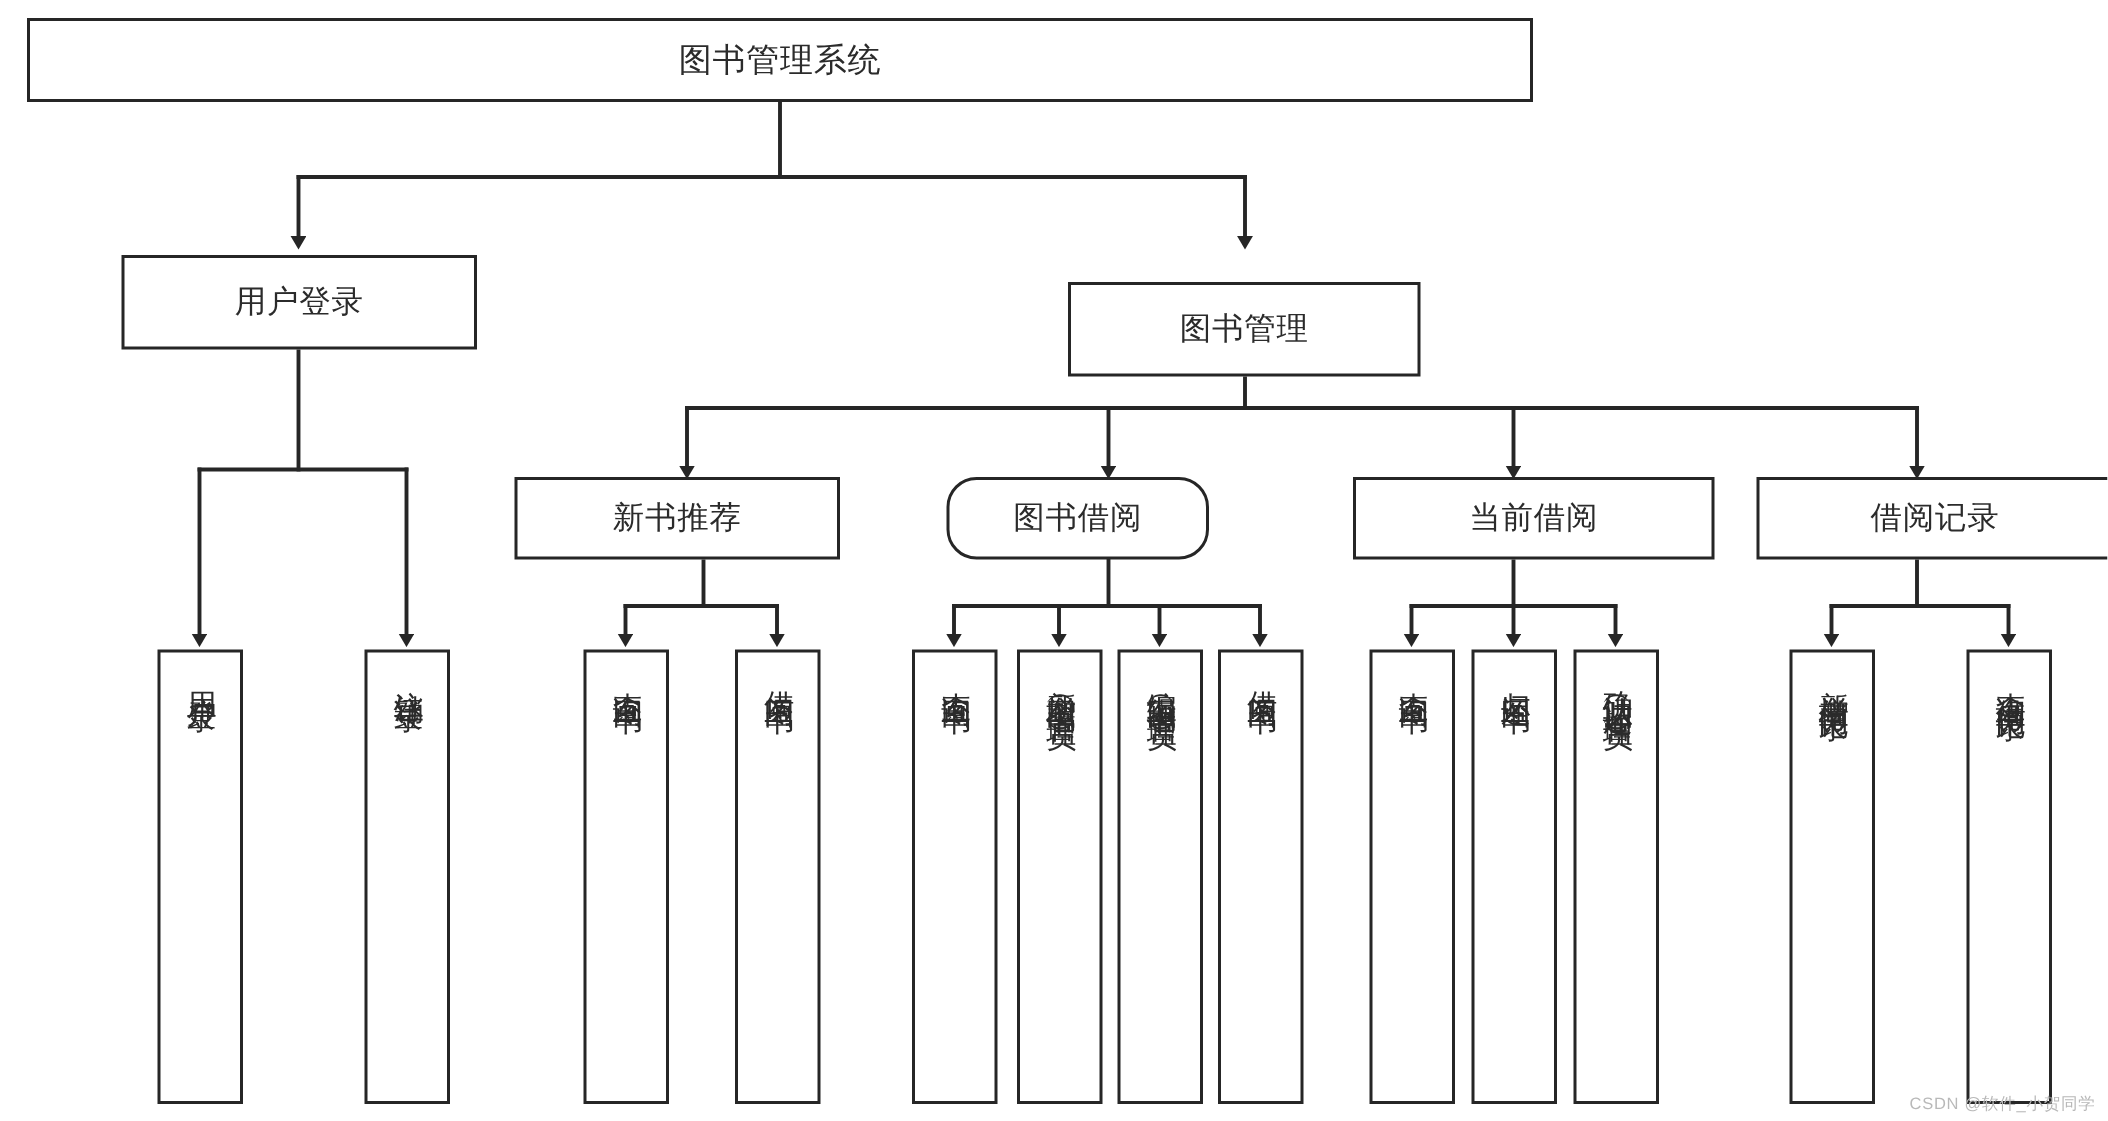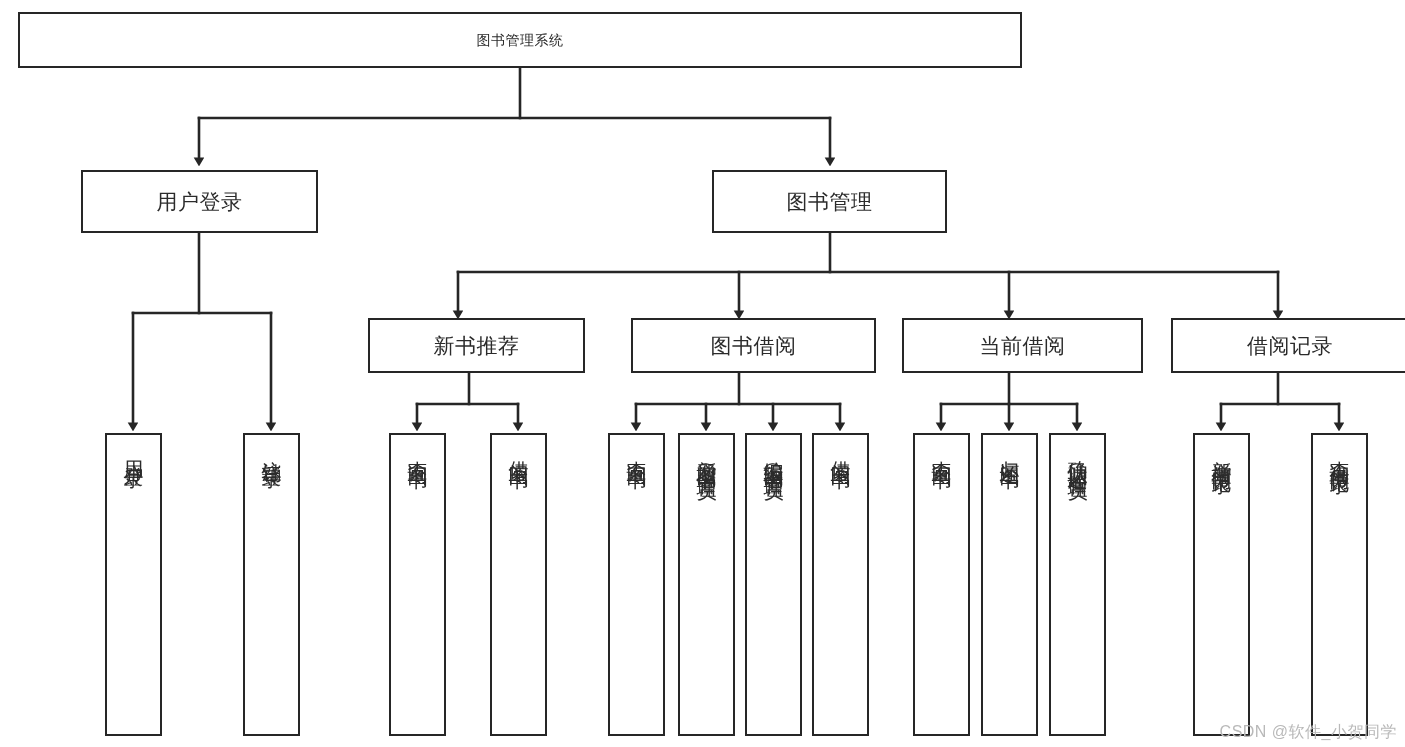--- a/index.html
+++ b/index.html
@@ -43,42 +43,42 @@
     letter-spacing: 0.5px;
     color: #2b2b2b;
     font-weight: 400;
   }
   
   .node.h .label {
     font-size: 21px;
     white-space: nowrap;
   }
   .node.root .label {
-    font-size: 14px;
+    font-size: 22px;
   }
   
   .node.v {
     align-items: flex-start;
     justify-content: center;
     padding-top: 10px;
   }
   .node.v .label {
     writing-mode: vertical-rl;
     text-orientation: upright;
     font-size: 20px;
     line-height: 1.15;
     letter-spacing: 3px;
     max-height: 285px;
     white-space: nowrap;
   }
   .watermark {
     position: absolute;
     right: 8px;
     bottom: 4px;
-    font-size: 16px;
+    font-size: 11px;
     color: #b9b9b9;
     white-space: nowrap;
     letter-spacing: 0.5px;
   }
 </style>
 </head>
 <body>
 
 <div id="canvas">
 
@@ -134,28 +134,28 @@
     </g>
   </svg>
 
   <div class="node h root" style="left:18px; top:12px; width:1004px; height:56px;">
     <span class="label">图书管理系统</span>
   </div>
 
   <div class="node h" style="left:81px; top:170px; width:237px; height:63px;">
     <span class="label">用户登录</span>
   </div>
-  <div class="node h" style="left:712px; top:170px; width:235px; height:63px;">
+  <div class="node h" style="left:712px; top:188px; width:235px; height:63px;">
     <span class="label">图书管理</span>
   </div>
 
-  <div class="node h" style="left:368px; top:318px; width:217px; height:55px;">
+  <div class="node h" style="left:343px; top:318px; width:217px; height:55px;">
     <span class="label">新书推荐</span>
   </div>
-  <div class="node h" style="left:631px; top:318px; width:245px; height:55px;">
+  <div class="node h" style="left:631px; top:318px; width:175px; height:55px;border-radius:20px;">
     <span class="label">图书借阅</span>
   </div>
   <div class="node h" style="left:902px; top:318px; width:241px; height:55px;">
     <span class="label">当前借阅</span>
   </div>
   <div class="node h" style="left:1171px; top:318px; width:238px; height:55px;">
     <span class="label">借阅记录</span>
   </div>
 
   <div class="node v" style="left:105px; top:433px; width:57px; height:303px;">

